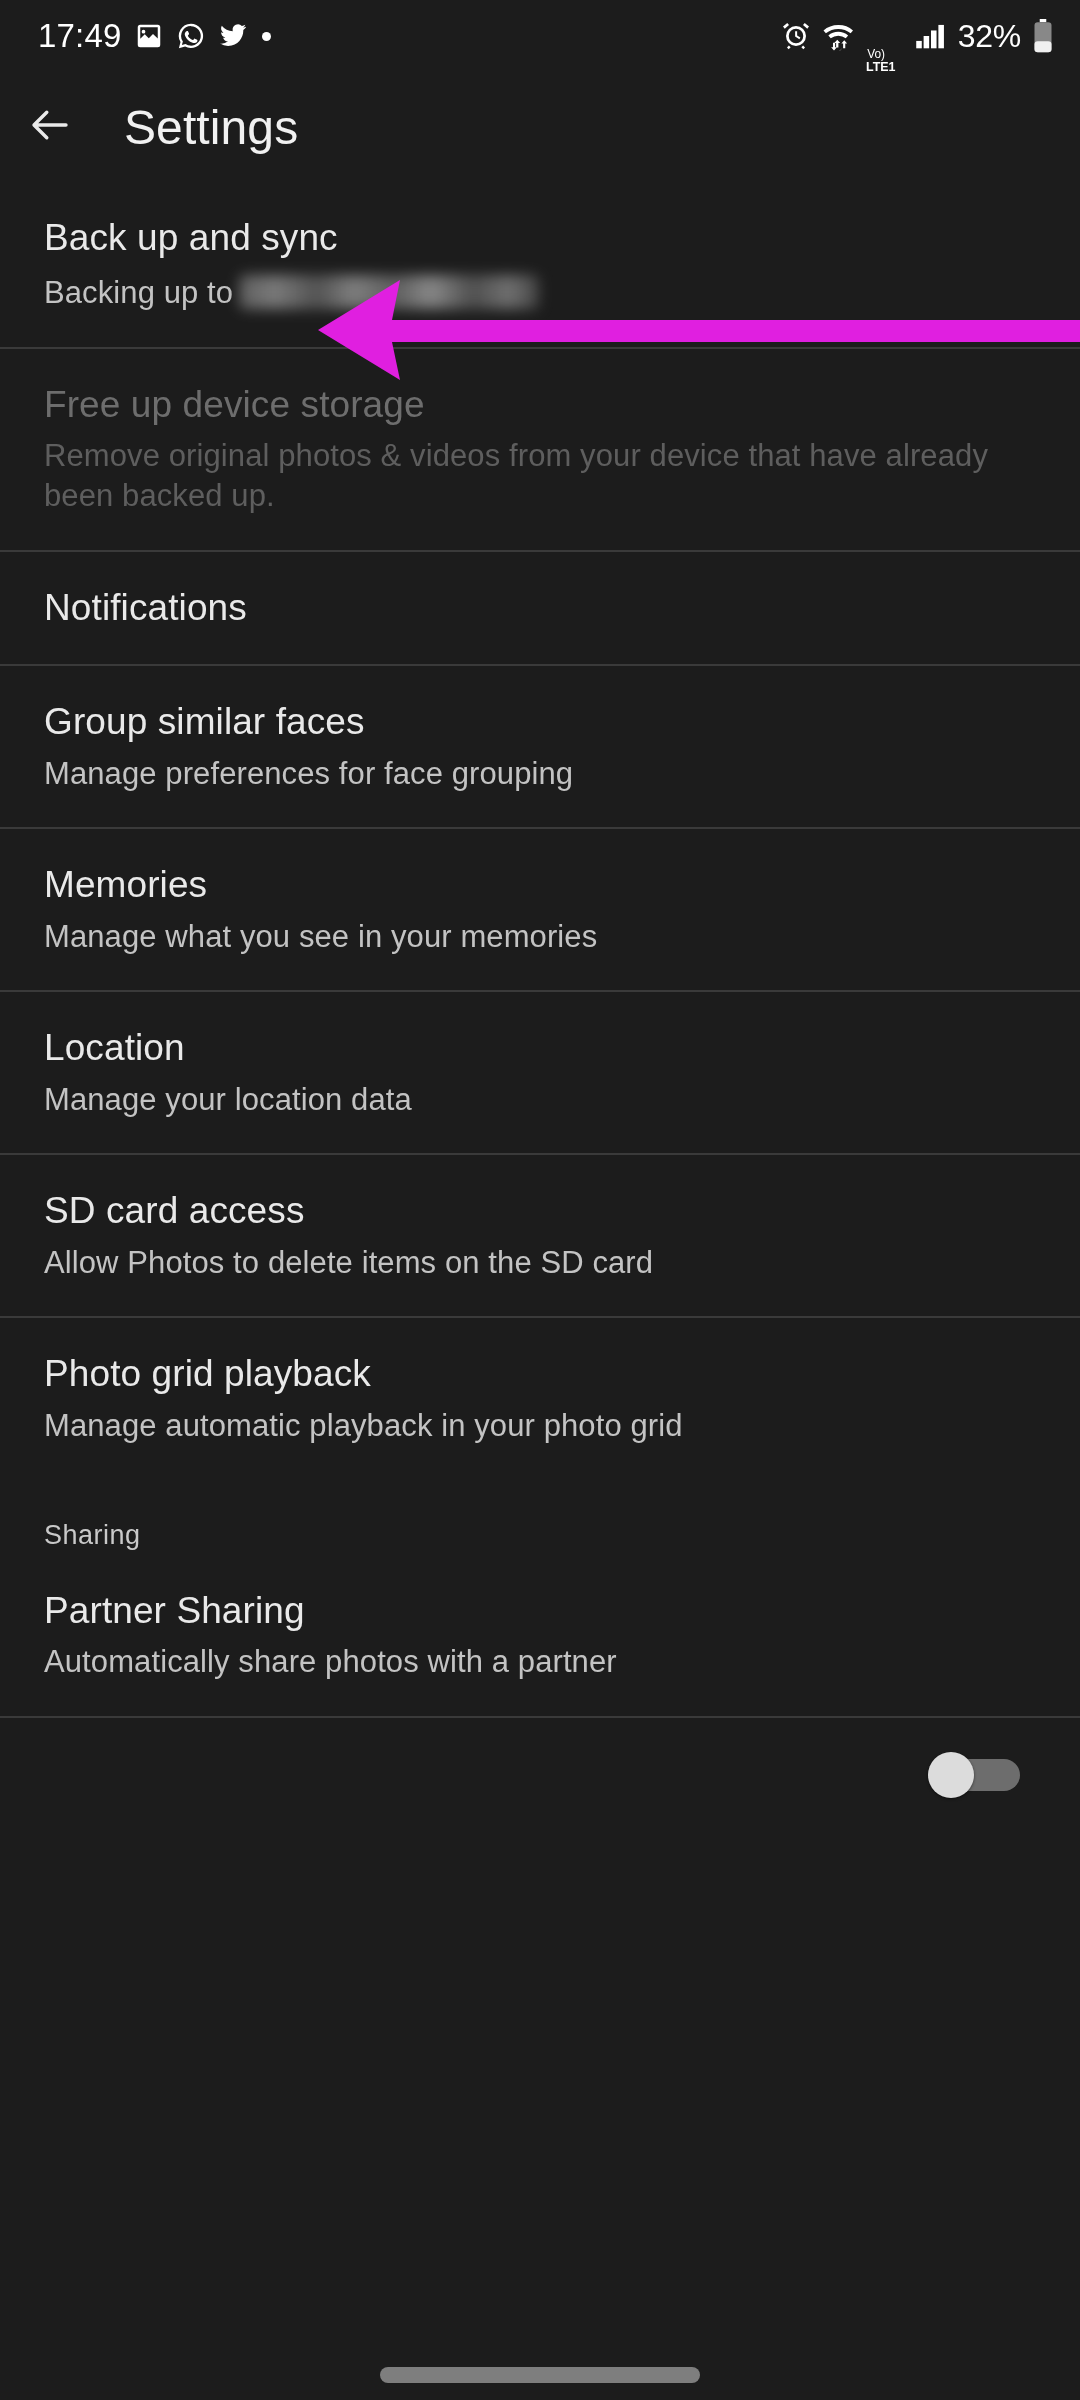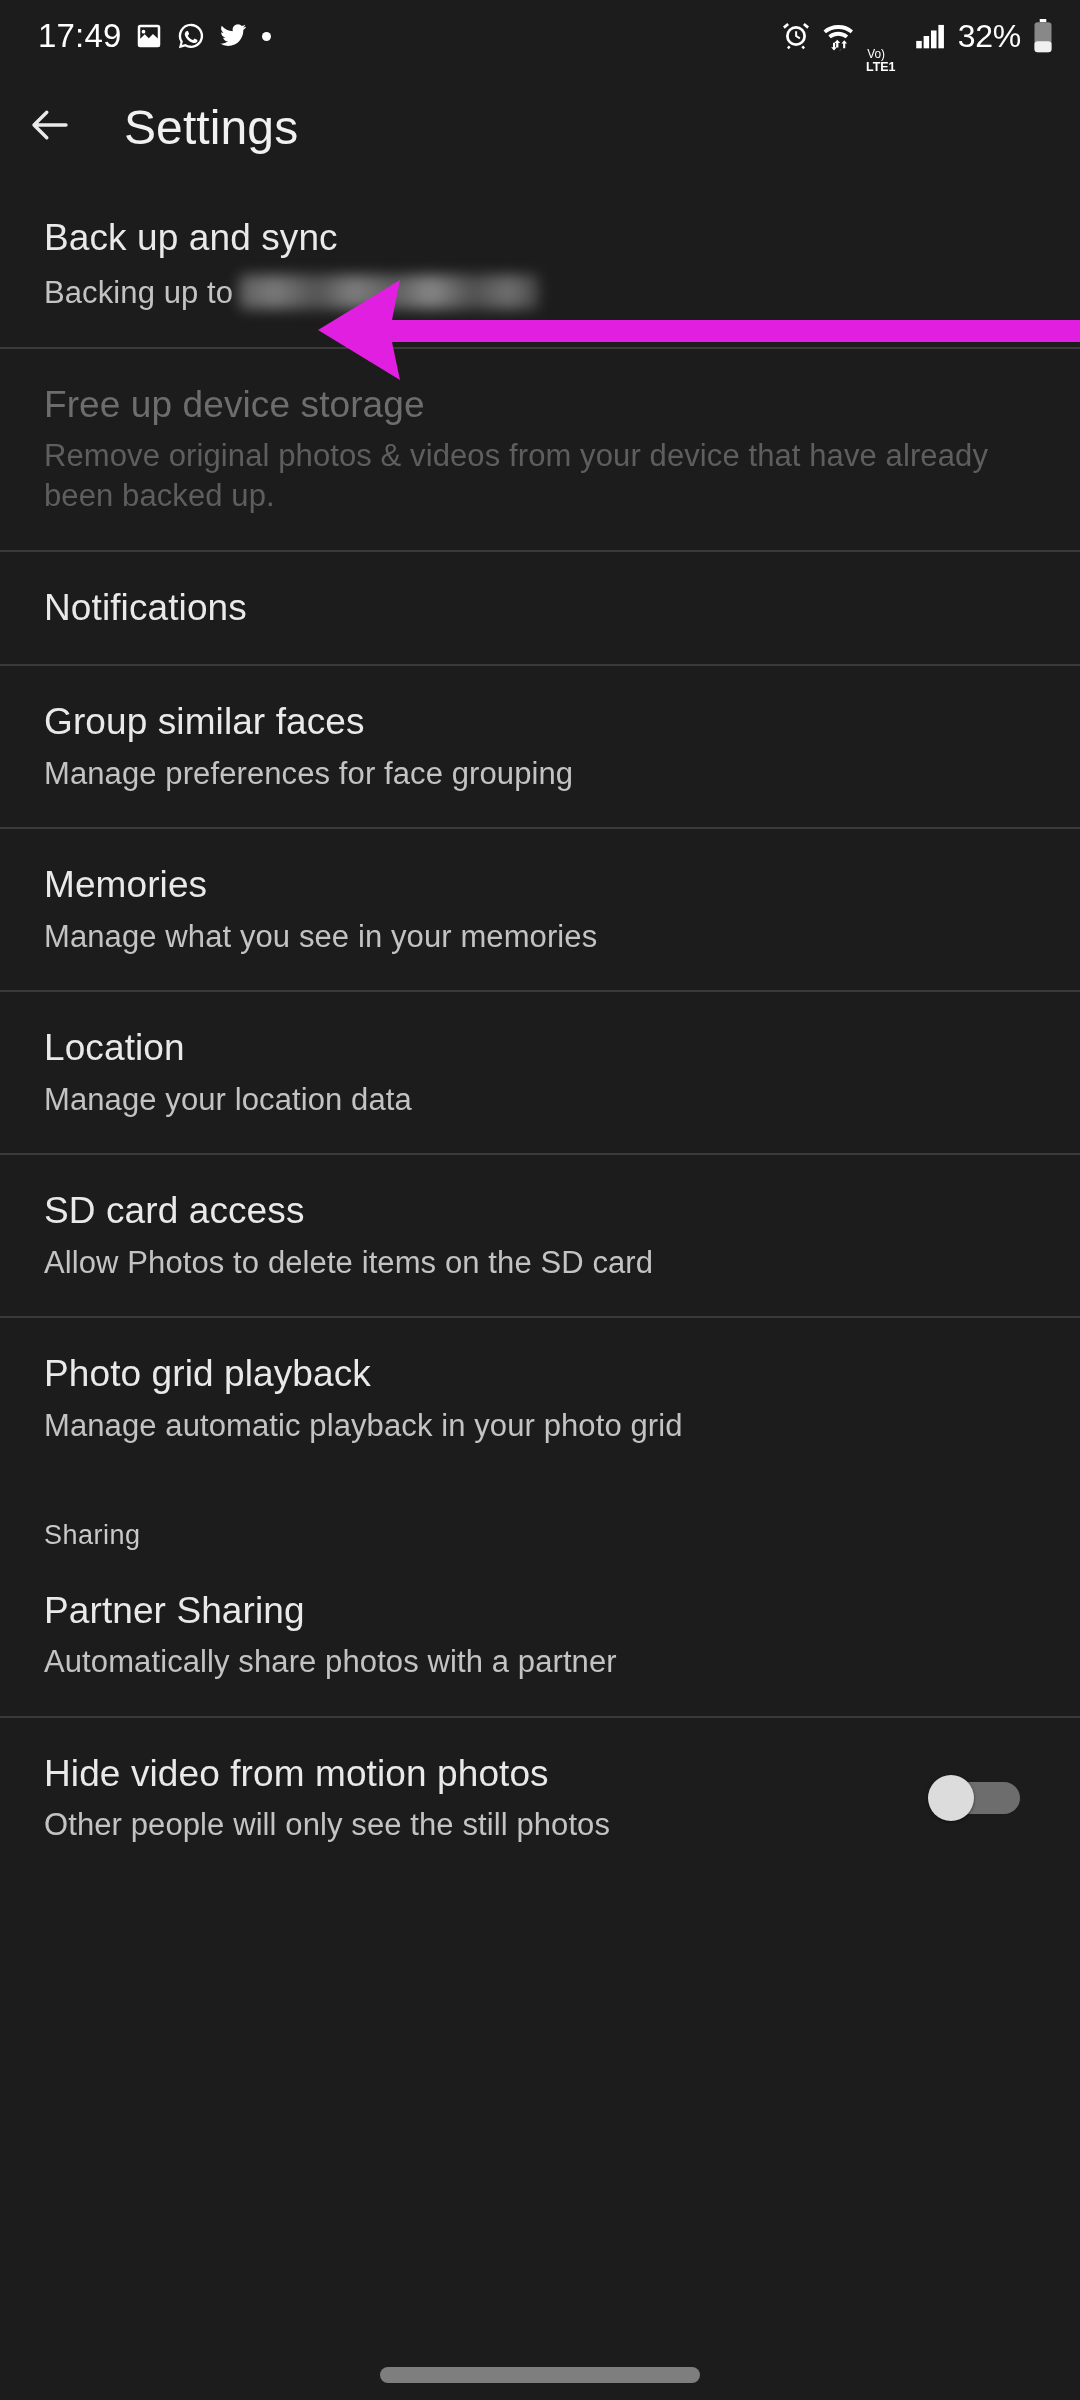--- a/index.html
+++ b/index.html
@@ -262,24 +262,20 @@
 
     <div class="row">
       <div class="row-text">
         <div class="row-title">Partner Sharing</div>
         <div class="row-sub">Automatically share photos with a partner</div>
       </div>
     </div>
     <div class="divider"></div>
 
     <div class="row">
-      <div class="row-text">
-        <div class="row-title">Hide video from motion photos</div>
-        <div class="row-sub">Other people will only see the still photos</div>
-      </div>
       <div class="switch">
         <div class="track"></div>
         <div class="knob"></div>
       </div>
     </div>
 
   </div>
 
   <svg class="annot-arrow" viewBox="0 0 762 104">
     <polygon fill="#e01fe0" points="0,54 82,4 74,44 762,44 762,66 74,66 82,104"></polygon>

